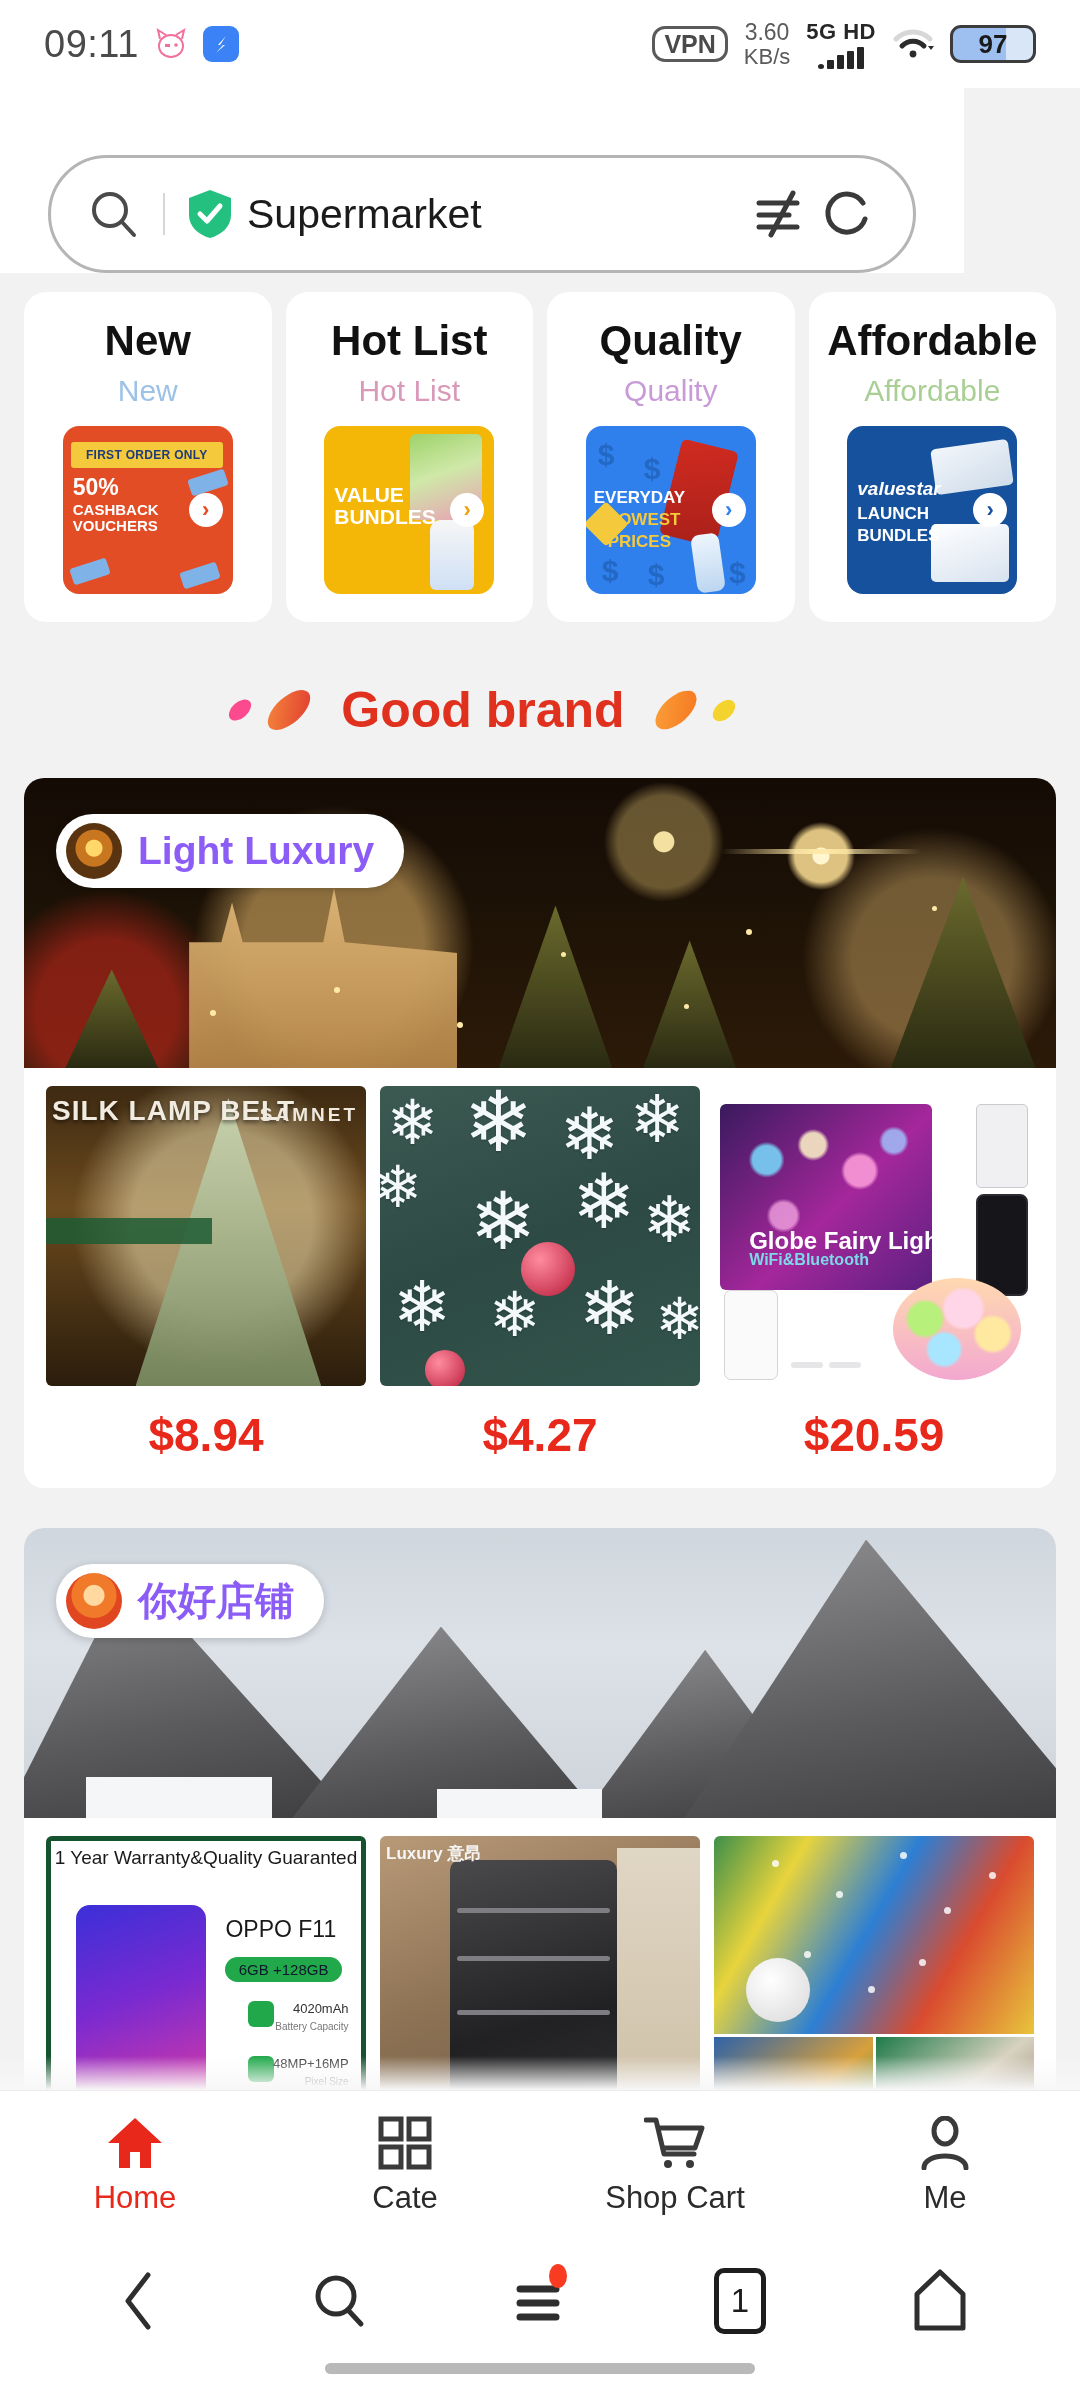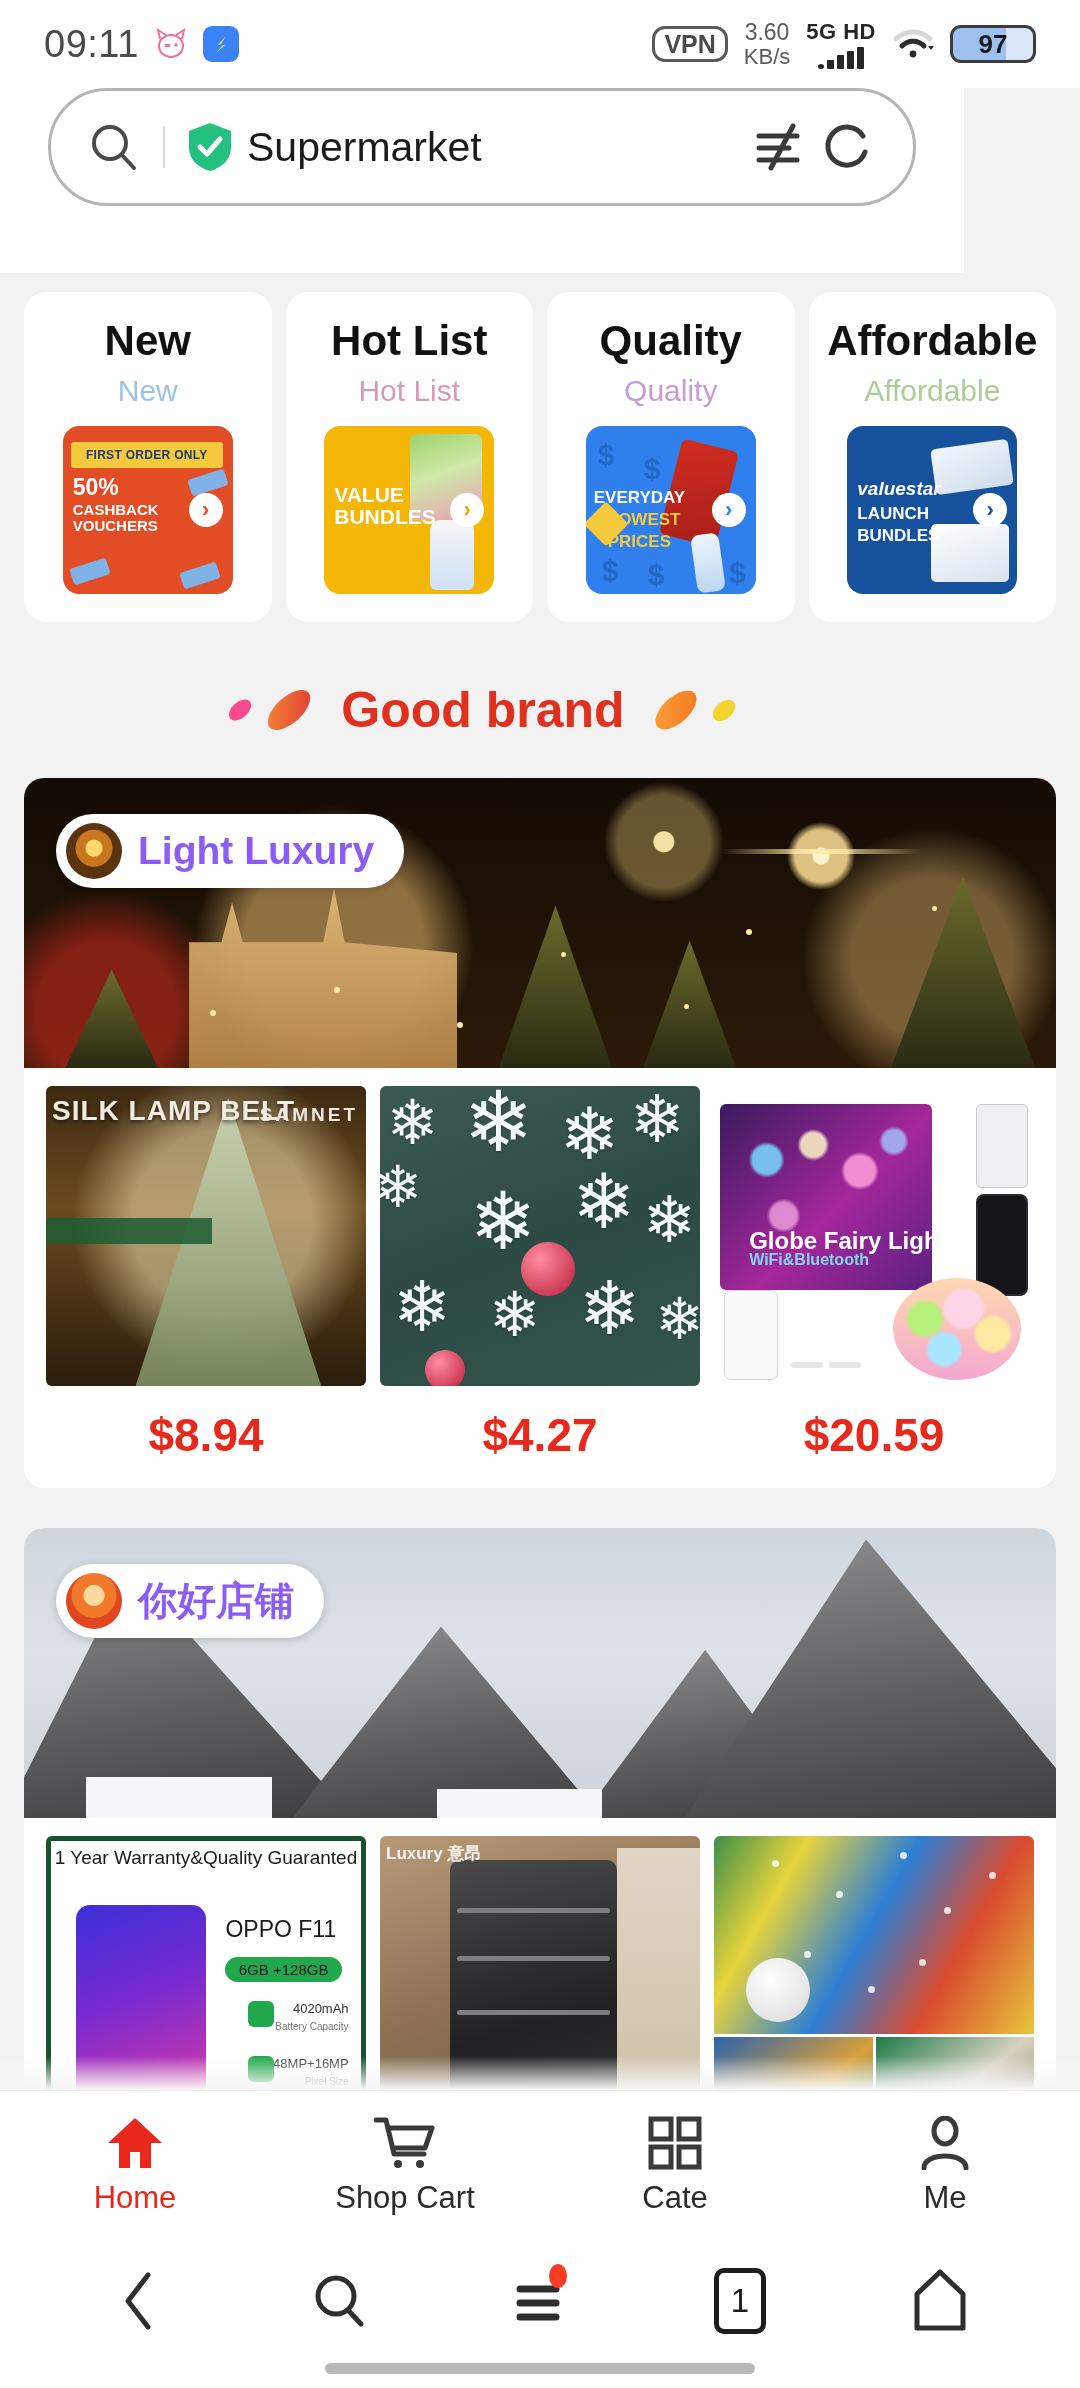--- a/index.html
+++ b/index.html
@@ -41,21 +41,21 @@
   .battery {
     width:86px; height:38px; border:3px solid #3c3c3c; border-radius:11px;
     position:relative; display:flex; align-items:center; justify-content:center;
     background:linear-gradient(90deg,#9dc0f0 0%, #9dc0f0 66%, #d9e6f7 66%, #d9e6f7 100%);
   }
   .battery span { font-size:26px; font-weight:bold; color:#1a1a1a; }
 
   
   .searchwrap {
     position:absolute; top:88px; left:0; width:964px; height:185px;
-    background:#ffffff; display:flex; align-items:flex-start; padding:0 48px;
+    background:#ffffff; display:flex; align-items:flex-end; padding:0 48px;
   }
   .searchbar {
     width:100%; height:118px; border:3px solid #b5b5b5; border-radius:60px;
     display:flex; align-items:center; padding:0 36px; background:#fff;
   }
   .mag { width:54px; height:54px; position:relative; flex:none; }
   .sb-div { width:2px; height:42px; background:#d6d6d6; margin:0 22px; flex:none; }
   .shield { width:46px; height:50px; flex:none; margin-right:14px; }
   .search-text { font-size:41px; color:#1b1b1b; flex:1; }
   .sb-icon { width:58px; height:58px; flex:none; margin-left:12px; }
@@ -625,39 +625,39 @@
     <div class="tab active">
       <span class="ic">
         <svg width="60" height="54" viewBox="0 0 60 54">
           <path d="M30 2 L57 27 H46 V52 H35 V36 H25 V52 H14 V27 H3 Z" fill="#e8281b"></path>
         </svg>
       </span>
       <span class="tl">Home</span>
     </div>
     <div class="tab">
       <span class="ic">
+        <svg width="54" height="54" viewBox="0 0 54 54">
+          <rect x="3" y="3" width="20" height="20" fill="none" stroke="#3a3a3a" stroke-width="5"></rect>
+          <rect x="31" y="3" width="20" height="20" fill="none" stroke="#3a3a3a" stroke-width="5"></rect>
+          <rect x="3" y="31" width="20" height="20" fill="none" stroke="#3a3a3a" stroke-width="5"></rect>
+          <rect x="31" y="31" width="20" height="20" fill="none" stroke="#3a3a3a" stroke-width="5"></rect>
+        </svg>
+      </span>
+      <span class="tl">Cate</span>
+    </div>
+    <div class="tab">
+      <span class="ic">
         <svg width="62" height="54" viewBox="0 0 62 54">
           <path d="M2 4 H12 L20 38 H50" fill="none" stroke="#3a3a3a" stroke-width="5" stroke-linecap="round" stroke-linejoin="round"></path>
           <path d="M14 12 H58 L51 32 H19" fill="none" stroke="#3a3a3a" stroke-width="5" stroke-linejoin="round"></path>
           <circle cx="24" cy="48" r="4" fill="#3a3a3a"></circle>
           <circle cx="46" cy="48" r="4" fill="#3a3a3a"></circle>
         </svg>
       </span>
       <span class="tl">Shop Cart</span>
-    </div>
-    <div class="tab">
-      <span class="ic">
-        <svg width="54" height="54" viewBox="0 0 54 54">
-          <rect x="3" y="3" width="20" height="20" fill="none" stroke="#3a3a3a" stroke-width="5"></rect>
-          <rect x="31" y="3" width="20" height="20" fill="none" stroke="#3a3a3a" stroke-width="5"></rect>
-          <rect x="3" y="31" width="20" height="20" fill="none" stroke="#3a3a3a" stroke-width="5"></rect>
-          <rect x="31" y="31" width="20" height="20" fill="none" stroke="#3a3a3a" stroke-width="5"></rect>
-        </svg>
-      </span>
-      <span class="tl">Cate</span>
     </div>
     <div class="tab">
       <span class="ic">
         <svg width="54" height="54" viewBox="0 0 54 54">
           <ellipse cx="27" cy="15" rx="11" ry="13" fill="none" stroke="#3a3a3a" stroke-width="5"></ellipse>
           <path d="M6 52 C6 36 48 36 48 52" fill="none" stroke="#3a3a3a" stroke-width="5" stroke-linecap="round"></path>
         </svg>
       </span>
       <span class="tl">Me</span>
     </div>

